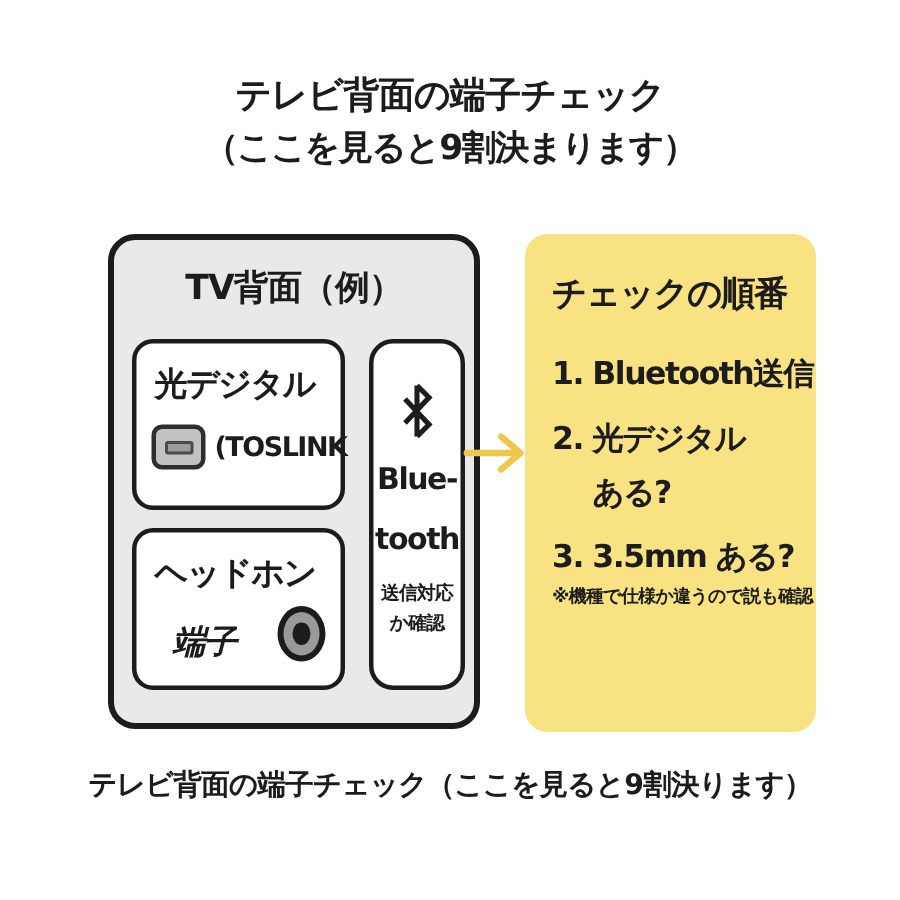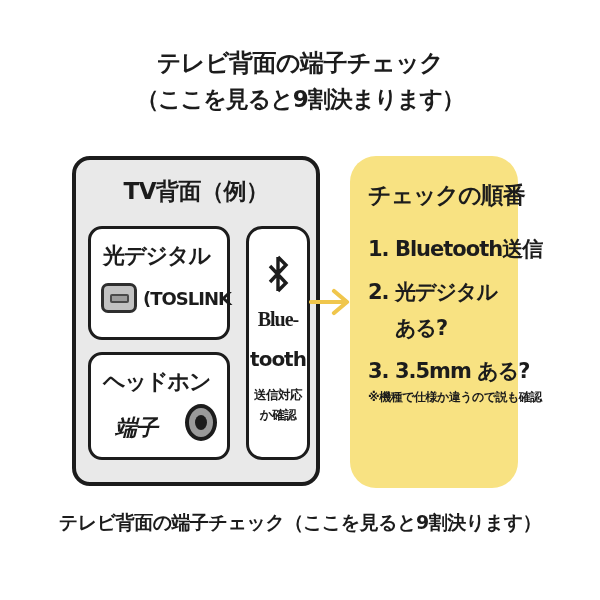--- a/index.html
+++ b/index.html
@@ -68,33 +68,33 @@
 
   .bt-box {
     position: absolute; left: 170px; top: 66px; width: 64px; height: 234px;
     background: var(--color-white);
     border: 3px solid var(--color-ink);
     border-radius: 16px;
     display: flex; flex-direction: column; align-items: center;
   }
   .bt-icon { margin-top: 26px; }
   .bt-word { font-size: 20px; letter-spacing: -1px; line-height: 24px; white-space: nowrap; }
-  .bt-word.first { margin-top: 14px; font-family: Liberation Serif, serif; }
+  .bt-word.first { margin-top: 14px; }
   .bt-word.second { margin-top: 16px; }
   .bt-note { font-size: 12.5px; letter-spacing: -0.5px; line-height: 20px; white-space: nowrap; }
   .bt-note.first { margin-top: 14px; }
 
   
   .arrow-svg { position: absolute; left: 309px; top: 285px; }
 
   
   .checklist {
-    position: absolute; left: 350px; top: 156px; width: 168px; height: 332px;
+    position: absolute; left: 350px; top: 156px; width: 194px; height: 332px;
     background: var(--color-yellow);
-    border-radius: 26px;
+    border-radius: 15px;
     padding: 24px 10px 13px 18px;
   }
   .cl-title { font-size: 23px; letter-spacing: -1px; white-space: nowrap; margin-bottom: 20px; }
   .cl-line { font-size: 21px; letter-spacing: -1px; line-height: 36px; white-space: nowrap; }
   .cl-line.indent { padding-left: 27px; }
   .cl-line.gap { margin-top: 7px; }
   .cl-note { font-size: 12px; letter-spacing: -0.5px; white-space: nowrap; }
 
   
   .caption { position: absolute; top: 510px; left: 0; width: 600px; text-align: center; font-size: 19px; letter-spacing: -0.5px; white-space: nowrap; }

